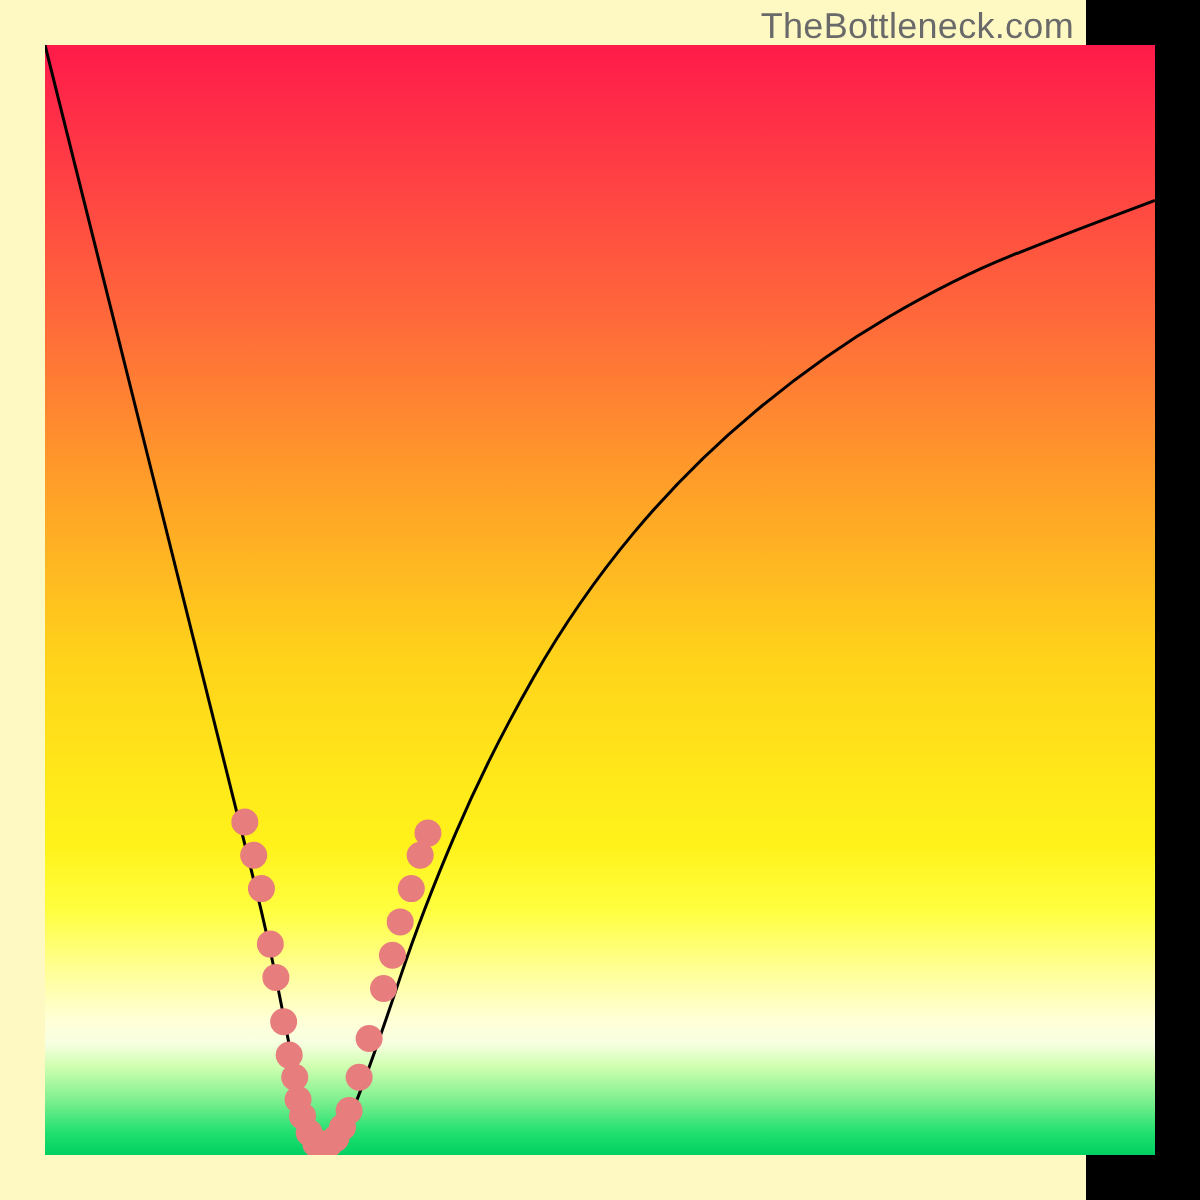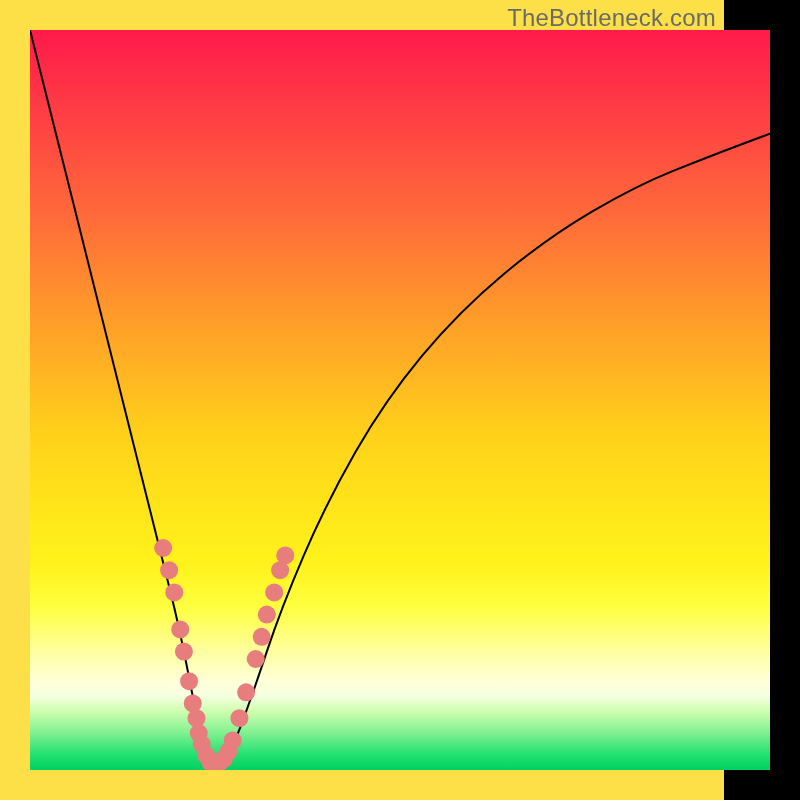--- a/index.html
+++ b/index.html
@@ -8,21 +8,21 @@
     width: 800px;
     height: 800px;
     overflow: hidden;
     background: #000;
     font-family: Arial, Helvetica, sans-serif;
   }
   .container {
     position: relative;
     width: 724px;
     height: 800px;
-    background: #fde047;
+    background: #fef9c3;
   }
   .plot-area {
     position: absolute;
     left: 30px;
     top: 30px;
     width: 740px;
     height: 740px;
     background: linear-gradient(
       to bottom,
       #ff1a4a 0%,

